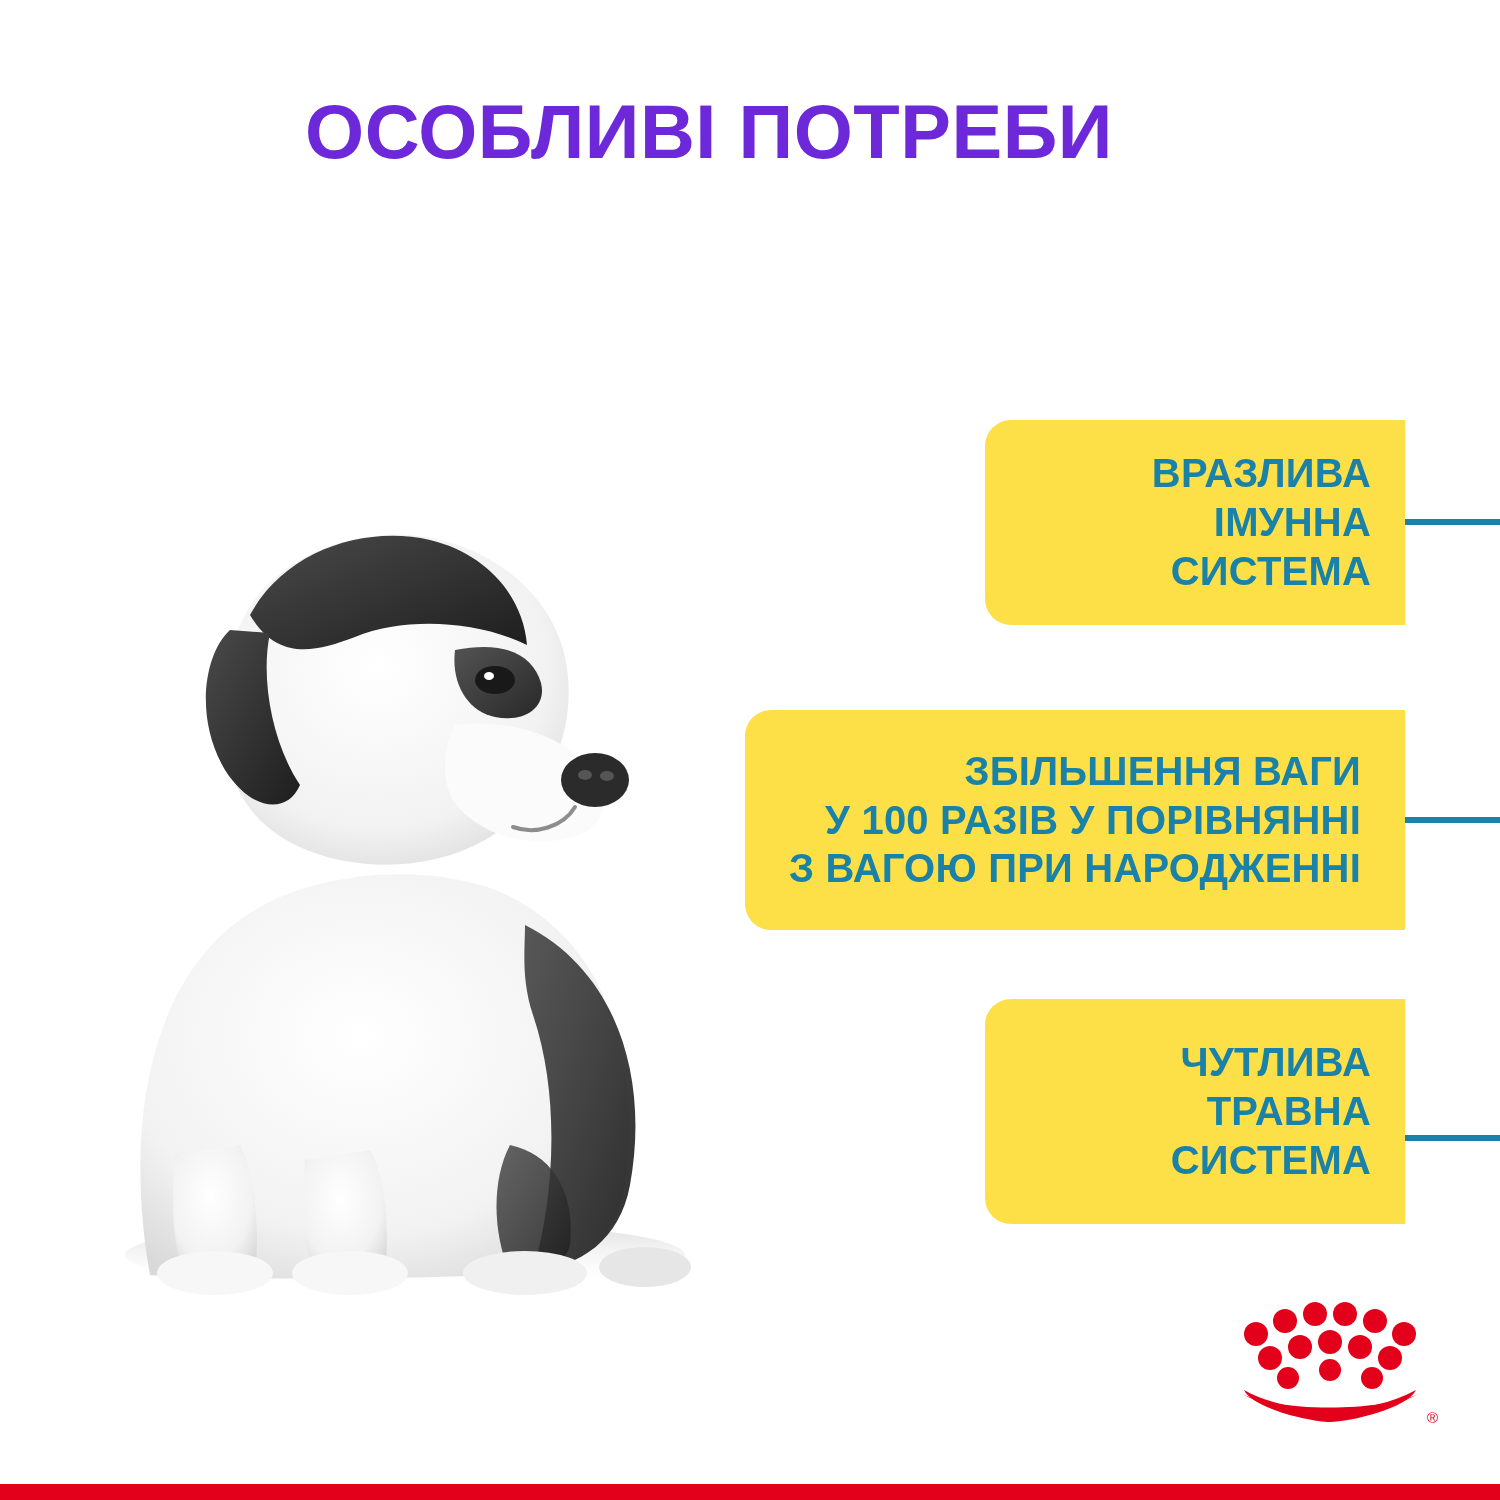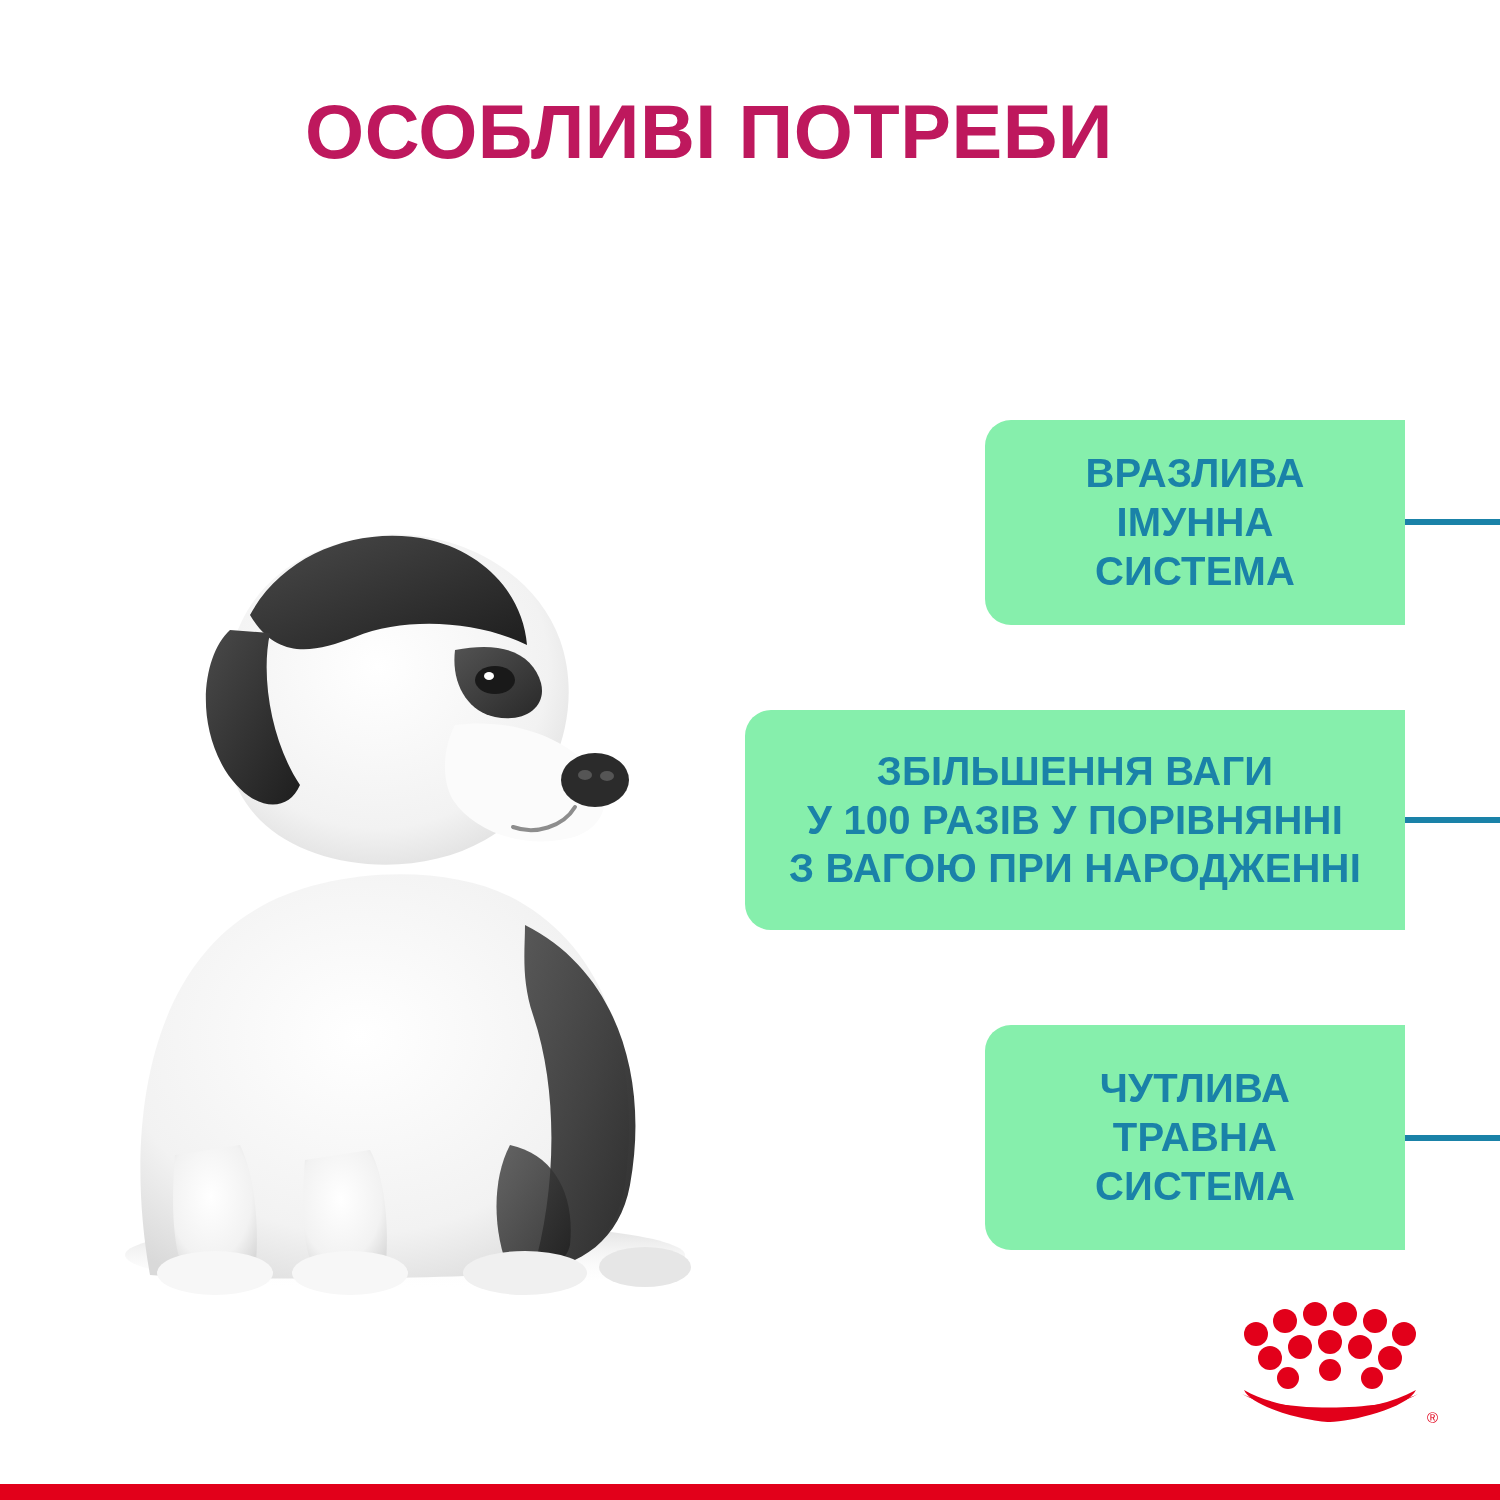--- a/index.html
+++ b/index.html
@@ -15,21 +15,21 @@
     font-family: "Liberation Sans", sans-serif;
   }
 
   
   .headline {
     position: absolute;
     top: 38px;
     left: 0;
     width: 1418px;
     text-align: center;
-    color: #be185d;
+    color: #6d28d9;
     font-weight: 700;
     font-size: 76px;
     line-height: 1.12;
     letter-spacing: 0.5px;
     text-transform: uppercase;
     font-family: "Liberation Sans", sans-serif;
   }
   .headline .line2 {
     display: block;
   }
@@ -48,41 +48,41 @@
   .callouts {
     position: absolute;
     left: 660px;
     top: 415px;
     width: 840px;
     height: 900px;
   }
   .callout {
     position: absolute;
     right: 95px;
-    background: #86efac;
+    background: #fde047;
     border-radius: 26px 0 0 26px;
     display: flex;
     align-items: center;
     justify-content: center;
-    text-align: center;
+    text-align: right;
     box-sizing: border-box;
     padding: 18px 34px;
   }
   .callout .txt {
     color: #1a82a8;
     font-weight: 700;
     font-size: 40px;
     line-height: 1.22;
     text-transform: uppercase;
     letter-spacing: 0.2px;
     white-space: pre-line;
   }
   .callout-1 { top: 5px;   height: 205px; width: 420px; }
   .callout-2 { top: 295px; height: 220px; width: 660px; }
-  .callout-3 { top: 610px; height: 225px; width: 420px; }
+  .callout-3 { top: 584px; height: 225px; width: 420px; }
 
   .connector {
     position: absolute;
     right: 0;
     height: 6px;
     background: #1a82a8;
     width: 95px;
   }
   .connector-1 { top: 104px; }
   .connector-2 { top: 402px; }

